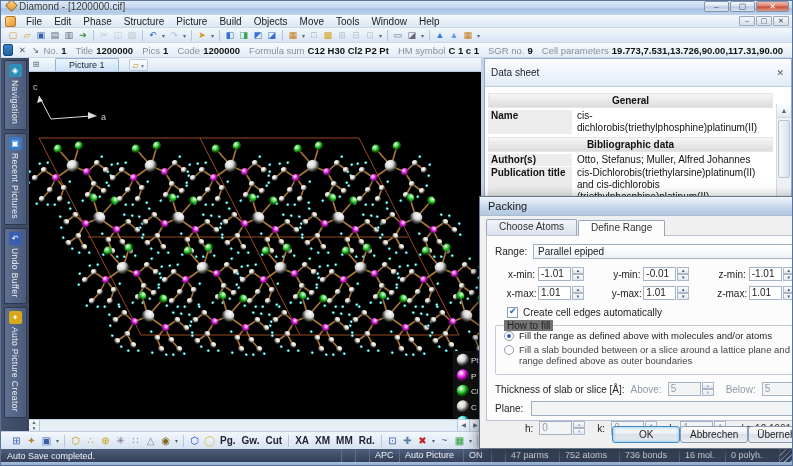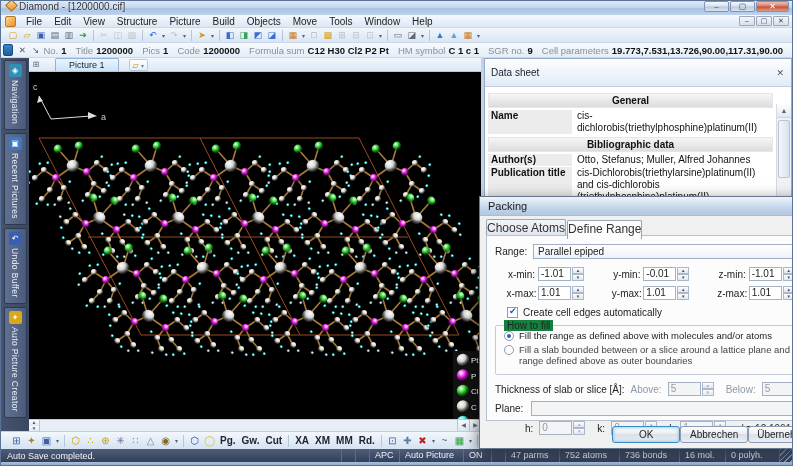--- a/index.html
+++ b/index.html
@@ -76,21 +76,21 @@
   .ds-scroll { position:absolute; right:0; top:17px; bottom:0; width:15px; background:#f0f2f5; border-left:1px solid #d4dae2; }
   .ds-scroll .sbtn { height:14px; font-size:7px; text-align:center; line-height:13px; color:#567; background:linear-gradient(#fdfeff,#e2e8f0); border-bottom:1px solid #cdd5e0; }
   .ds-scroll .sthumb { position:absolute; top:16px; left:1px; right:1px; height:58px; background:linear-gradient(90deg,#f4f7fa,#d9e2ec); border:1px solid #b8c4d4; border-radius:2px; }
   .ds-scroll .sbtn.down { position:absolute; bottom:0; left:0; right:0; border-top:1px solid #cdd5e0; border-bottom:none; }
 
   
   .dialog { position:absolute; left:478px; top:195px; width:354px; height:253px; background:#f0f0f0; border:1px solid #64778f; box-shadow:0 4px 14px rgba(0,0,0,.55); z-index:40; }
   .dlg-title { height:19px; background:linear-gradient(#eef4fb,#c3d5e9 60%,#b2c7df); display:flex; align-items:center; font-size:11px; color:#1a1a1a; padding:0 3px 0 8px; border-bottom:1px solid #a9bcd2; }
   .dlg-close { margin-left:auto; width:31px; height:13px; background:linear-gradient(#eb9b88,#cf4632 55%,#b02a18); border:1px solid #8a3226; border-radius:2px; color:#fff; font-size:8px; line-height:12px; text-align:center; }
   .dlg-tabs { display:flex; padding:3px 6px 0; }
-  .dlg-tab { font-size:12px; padding:1px 0 2px; border:1px solid #98a6ba; border-bottom:none; border-radius:2px 2px 0 0; background:linear-gradient(#f2f5f9,#dbe2ec); color:#333; margin-right:1px;text-align:center; }
+  .dlg-tab { font-size:10px; padding:1px 12px 2px; border:1px solid #98a6ba; border-bottom:none; border-radius:2px 2px 0 0; background:linear-gradient(#f2f5f9,#dbe2ec); color:#333; margin-right:1px;text-align:center; }
   .dlg-tab.active { background:#fcfcfc; position:relative; top:1px; z-index:2; padding-bottom:3px; }
   .dlg-page { position:absolute; left:6px; right:6px; top:38px; bottom:27px; background:#fcfcfc; border:1px solid #b6c2d2; padding:6px 8px 0; font-size:10px; color:#222; }
 
   .range-row { display:flex; align-items:center; margin:2px 0 8px; }
   .range-row .lbl { width:38px; }
   .combo { flex:1; height:15px; border:1px solid #9fb0c4; background:linear-gradient(#fff,#eef2f7); display:flex; align-items:center; padding-left:4px; }
   .combo .cval { flex:1; line-height:13px; }
   .combo .carrow { width:14px; height:13px; margin-right:1px; background:linear-gradient(#fdfdfe,#dfe6ef); border:1px solid #aab8ca; border-radius:2px; font-size:6px; line-height:12px; text-align:center; color:#456; }
   .combo.disabled { background:#f3f4f6; }
   .combo.disabled .carrow { color:#aab; }
@@ -102,21 +102,21 @@
   .sspin { width:12px; height:14px; display:flex; flex-direction:column; margin-left:1px; }
   .sspin i { flex:1; font-style:normal; background:linear-gradient(#fdfdfe,#dfe6ef); border:1px solid #aab8ca; font-size:4.5px; line-height:5px; text-align:center; color:#456; }
   .disabled-row .sfield { background:#f3f4f6; color:#99a; }
   .disabled-row .sspin i { color:#aab; }
 
   .cb-row { display:flex; margin:0 0 7px 12px; }
   .cbox { width:11px; height:11px; border:1px solid #8a9cb2; background:#fff; margin-right:5px; position:relative; }
   .cbox.checked::after { content:"✔"; position:absolute; left:1px; top:-2px; font-size:9px; color:#2a62b8; }
 
   .groupbox { border:1px solid #c4ccd8; border-radius:2px; margin:0 0 7px; padding:4px 6px 5px; position:relative; }
-  .groupbox .glabel { position:absolute; top:-6px; left:8px; background:#15803d; padding:0 3px; font-size:10px; }
+  .groupbox .glabel { position:absolute; top:-6px; left:8px; background:#737373; padding:0 3px; font-size:10px; }
   .radio-row { display:flex; margin-bottom:3px; }
   .radio { width:10px; height:10px; border-radius:50%; border:1px solid #8a9cb2; background:#fff; margin:1px 5px 0 2px; flex:none; position:relative; }
   .radio.sel::after { content:""; position:absolute; left:2px; top:2px; width:4px; height:4px; border-radius:50%; background:#2a62b8; }
   .radio-text { font-size:9.5px; line-height:11px; }
   .radio-text.gray { color:#444; }
 
   .frow { display:flex; align-items:center; margin-bottom:5px; }
   .frow .gap { width:6px; }
   .gray-lbl { color:#8f98a6; }
 
@@ -152,21 +152,21 @@
       <div class="win-btn">▢</div>
       <div class="win-btn close">✕</div>
     </div>
   </div>
 
   <div class="menubar">
     <div class="menu-logo"></div>
     <div id="menu-items" style="display:flex;">
         <div class="menu-item">File</div>
         <div class="menu-item">Edit</div>
-        <div class="menu-item">View</div>
+        <div class="menu-item">Phase</div>
         <div class="menu-item">Structure</div>
         <div class="menu-item">Picture</div>
         <div class="menu-item">Build</div>
         <div class="menu-item">Objects</div>
         <div class="menu-item">Move</div>
         <div class="menu-item">Tools</div>
         <div class="menu-item">Window</div>
         <div class="menu-item">Help</div>
       </div>
     <div class="mdi-btns">

